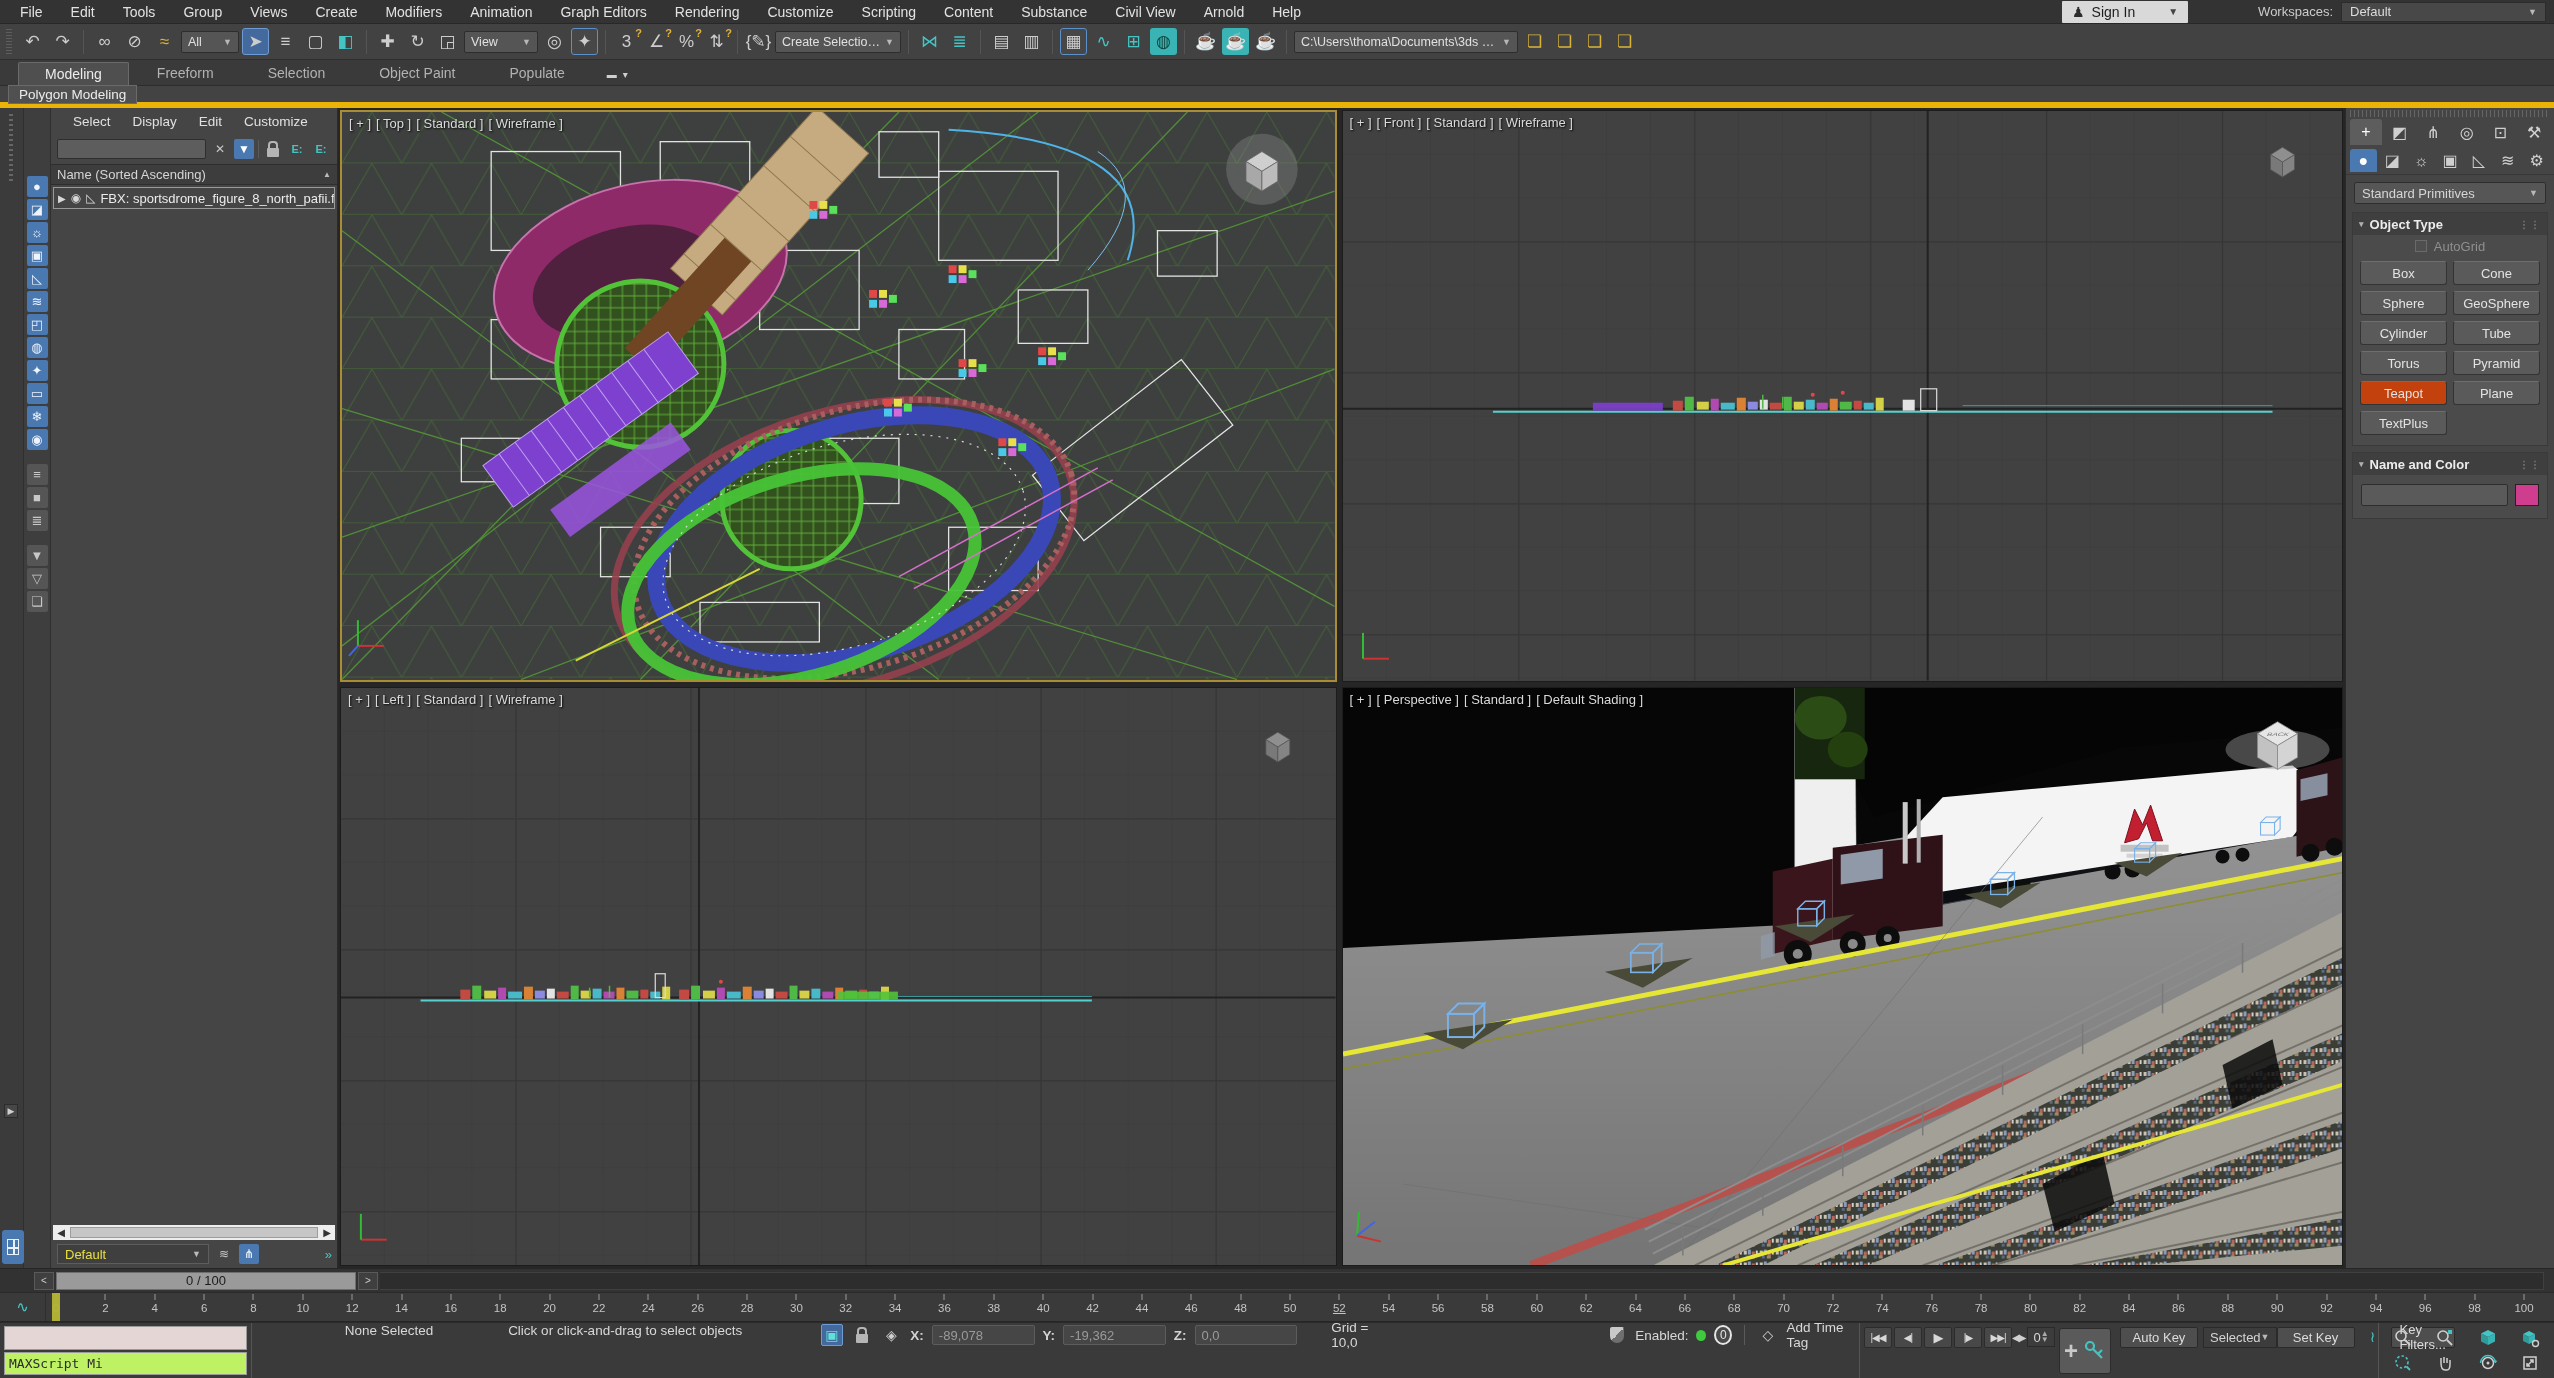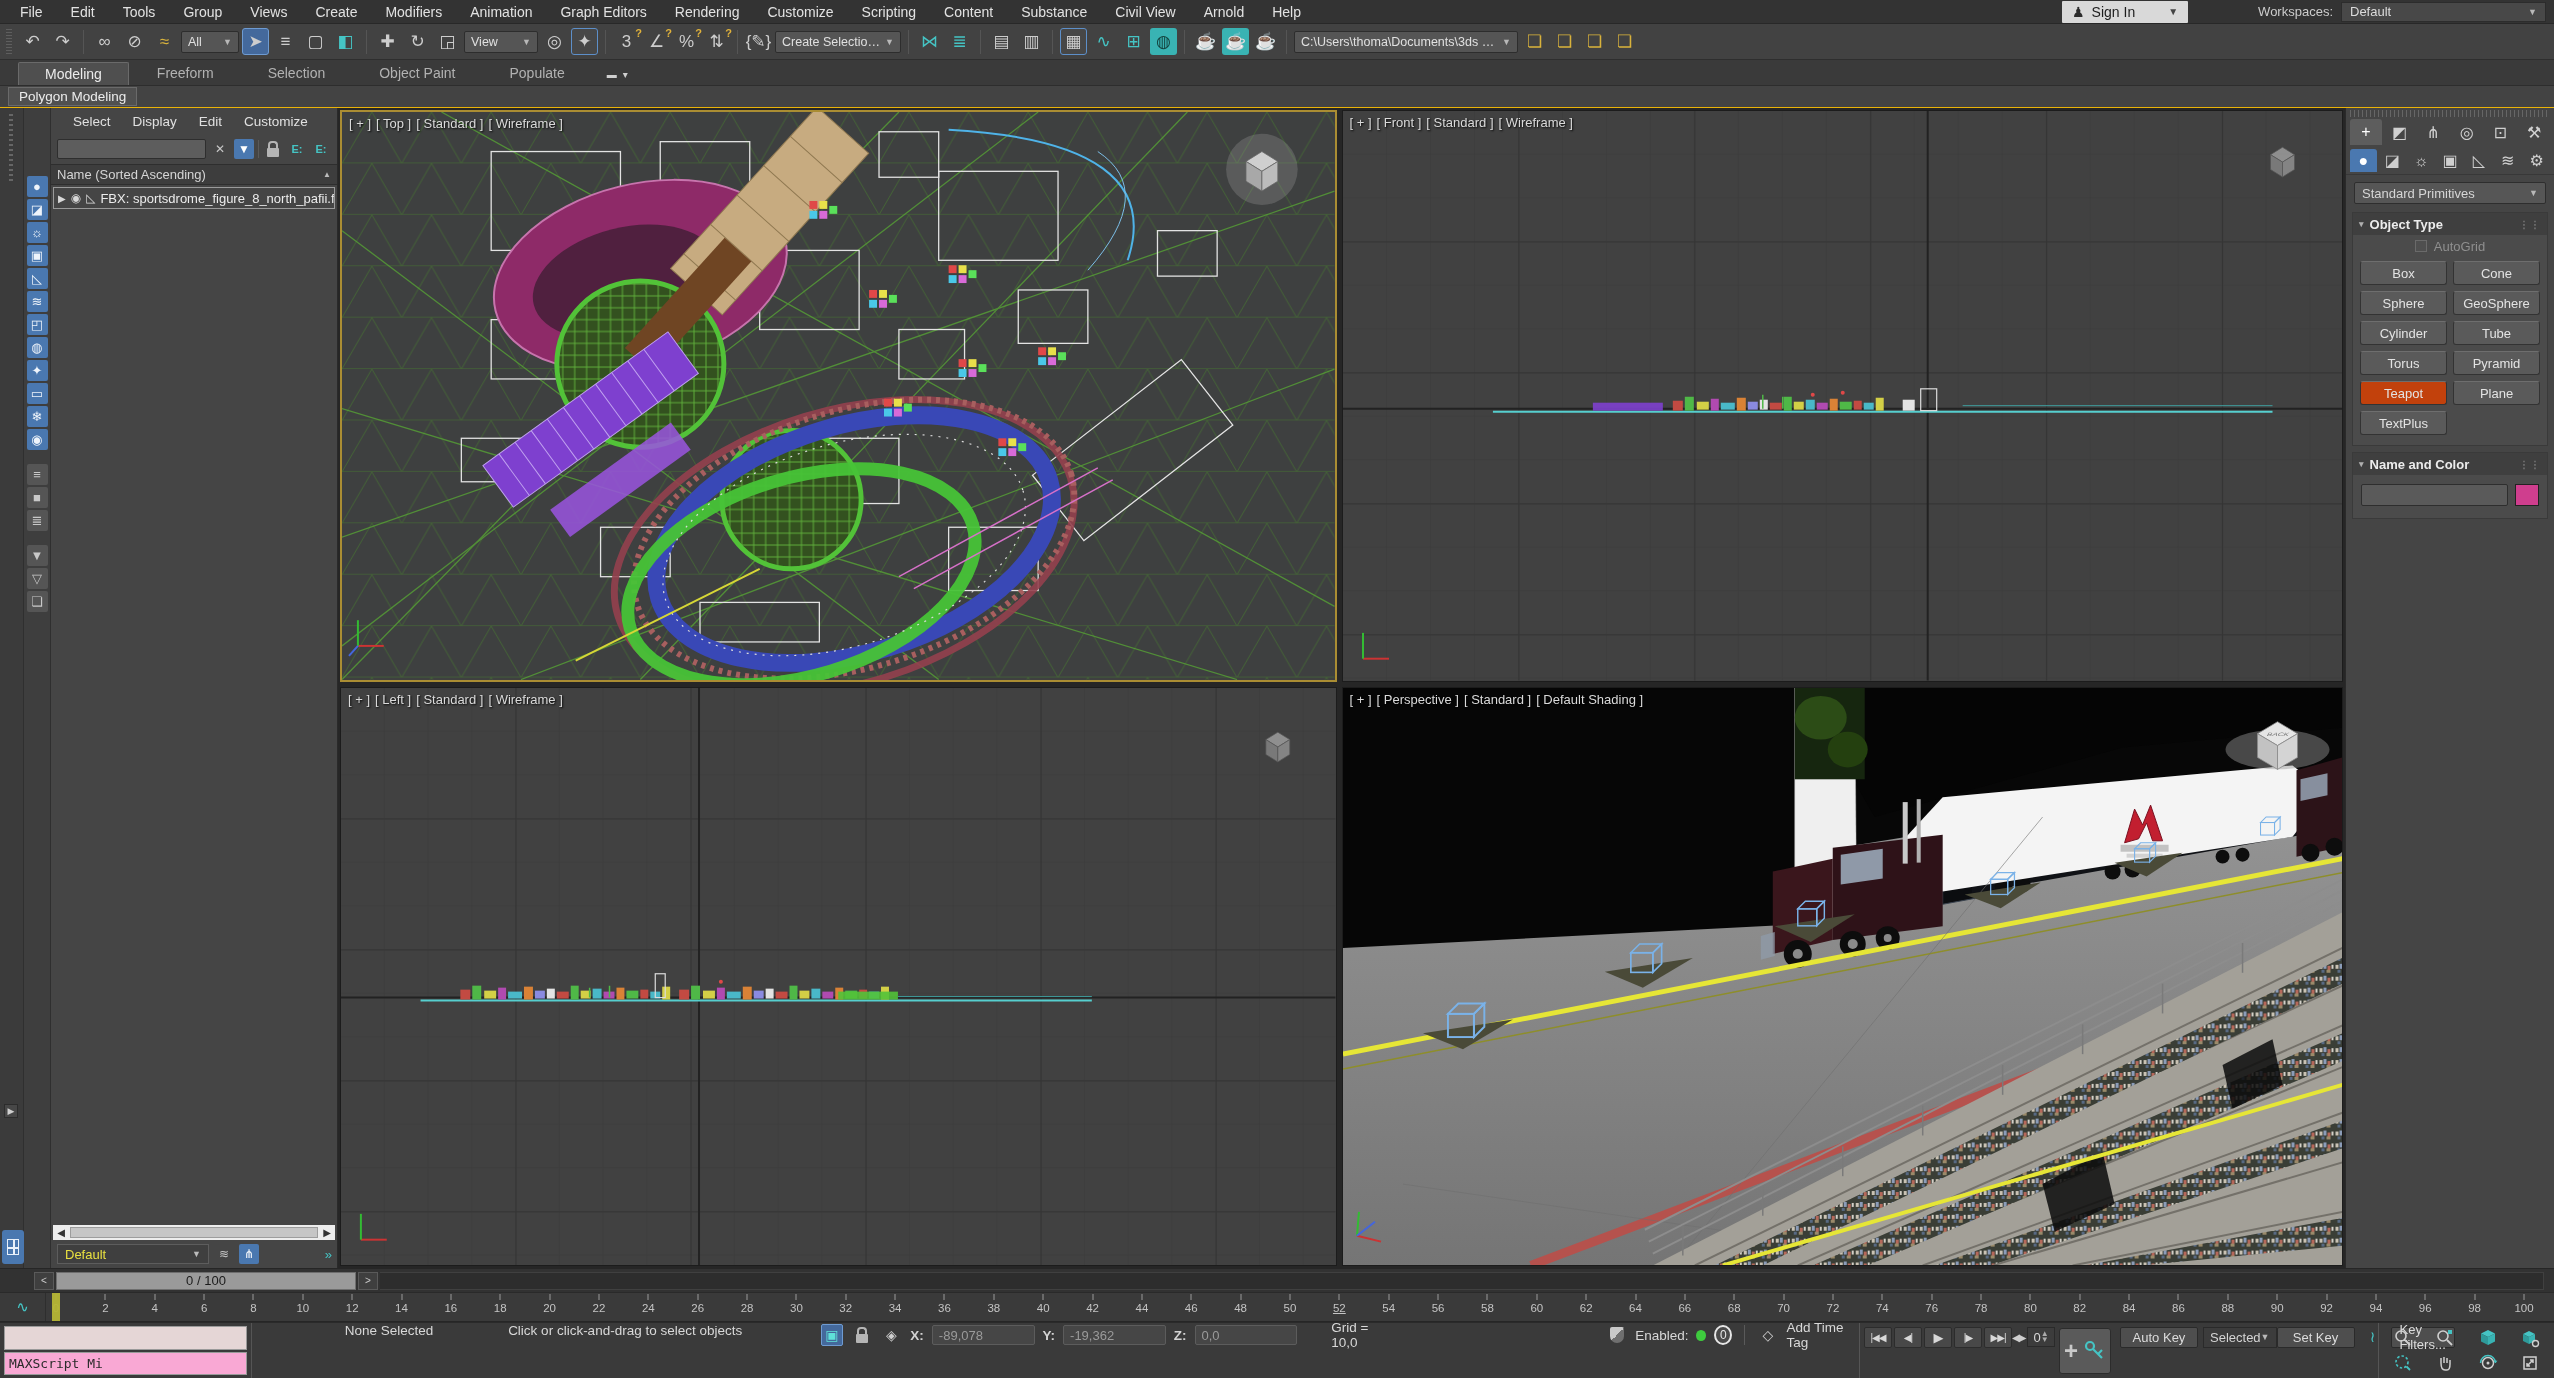--- a/index.html
+++ b/index.html
@@ -31,21 +31,21 @@
   .tb-acc{position:absolute;top:-1px;right:-2px;font-size:11px;font-weight:bold;color:#e0b23c}
   .tb-dd{height:22px;background:#555555;border:1px solid #2d2d2d;border-radius:2px;display:flex;align-items:center;justify-content:space-between;padding:0 6px;font-size:12.5px;color:#e0e0e0;white-space:nowrap;overflow:hidden}
   .tb-dd-label{overflow:hidden;text-overflow:ellipsis;white-space:nowrap}
   .tb-dd-arrow{font-size:9px;color:#b8b8b8;margin-left:5px}
 
   
   #ribbontabs{height:26px;background:#3a3a3a;border-bottom:1px solid #2d2d2d;display:flex;align-items:flex-end;padding-left:18px;gap:2px}
   .rtab{padding:3px 26px;font-size:14px;color:#b2b2b2}
   .rtab.active{background:#4f4f4f;border:1px solid #6a6a6a;border-bottom:none;color:#ececec;border-radius:2px 2px 0 0}
   .rovl{margin-left:14px;margin-bottom:5px;color:#cfcfcf;font-size:10px;display:flex;gap:6px;align-items:center}
-  #ribbonpanel{height:22px;background:#434343;border-bottom:1px solid #eab308;display:flex;align-items:center;padding-left:8px}
+  #ribbonpanel{height:22px;background:#434343;border-bottom:6px solid #eab308;display:flex;align-items:center;padding-left:8px}
   #pm-btn{height:19px;background:#505050;border:1px solid #6a6a6a;padding:0 10px;font-size:13.5px;color:#ececec;display:flex;align-items:center}
 
   
   #mainrow{flex:1;display:flex;min-height:0}
   #dock{width:24px;background:#3b3b3b;border-right:1px solid #2f2f2f;position:relative}
   #dock::before{content:"";position:absolute;top:6px;left:9px;width:4px;height:70px;background:repeating-linear-gradient(#666 0 2px,transparent 2px 5px)}
   #dock-expand{position:absolute;left:4px;bottom:150px;width:14px;height:14px;color:#d0d0d0;font-size:9px;display:flex;align-items:center;justify-content:center;background:#474747;border:1px solid #2c2c2c}
   #layout-tab{position:absolute;left:2px;bottom:4px;width:22px;height:34px;background:#4a78b0;border-radius:3px;display:flex;align-items:center;justify-content:center}
   #layout-tab .g4{width:12px;height:16px;border:1.5px solid #e8f0fa;position:relative}
   #layout-tab .g4::before{content:"";position:absolute;left:50%;top:0;bottom:0;width:1.5px;background:#e8f0fa}
@@ -97,21 +97,21 @@
   #ticks{position:relative;flex:1;margin:0 30px 0 10px}
   .tickmark{position:absolute;top:1px;width:1px;height:6px;background:#9a9a9a;transform:translateX(-.5px)}
   .ticklabel{position:absolute;top:9px;transform:translateX(-50%);font-size:11.5px;color:#c4c4c4}
   #framemarker{position:absolute;top:0;bottom:0;left:0;width:8px;transform:translateX(-50%);background:#b5b535;opacity:.95;z-index:2}
 
   
   #statusbar{height:56px;background:#3a3a3a;border-top:1px solid #2a2a2a;display:flex;align-items:stretch}
   .sb-col{display:flex;flex-direction:row;justify-content:space-evenly}
   #sb-maxs{width:252px;padding:3px 4px;border-right:1px solid #555;display:flex;flex-direction:column;gap:2px}
   #maxs-pink{flex:1;background:#e5d6d6;border:1px solid #9a9a9a}
-  #maxs-white{flex:1;background:#f9a8d4;border:1px solid #9a9a9a;color:#2b2b2b;
+  #maxs-white{flex:1;background:#bef264;border:1px solid #9a9a9a;color:#2b2b2b;
     font-family:"DejaVu Sans Mono",monospace;font-size:13px;display:flex;align-items:center;padding-left:4px;white-space:nowrap;overflow:hidden}
   #sb-status{width:565px;padding-left:18px}
   #sb-status div{font-size:13.5px;color:#d8d8d8}
   #sb-mid{flex:1;padding-left:4px}
   .sbrow{display:flex;align-items:center;gap:8px;height:24px}
   .sb-ic{width:24px;height:22px;display:flex;align-items:center;justify-content:center;color:#cfcfcf;font-size:14px;border-radius:2px}
   .sb-ic.blue{background:#44699c;border:1px solid #6e9bd2;color:#5fe0d8}
   .coordlab{font-size:13.5px;color:#d3d3d3;font-weight:bold}
   .coordfield{width:112px;height:20px;background:#464646;border:1px solid #5c5c5c;border-radius:2px;color:#9a9a9a;font-size:13px;display:flex;align-items:center;padding:0 6px}
   #gridlab{margin-left:26px;font-size:13.5px;color:#d8d8d8}

